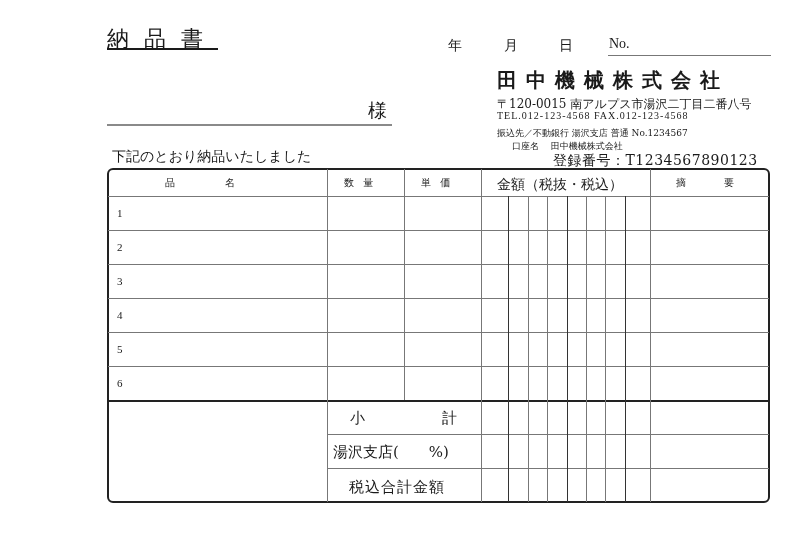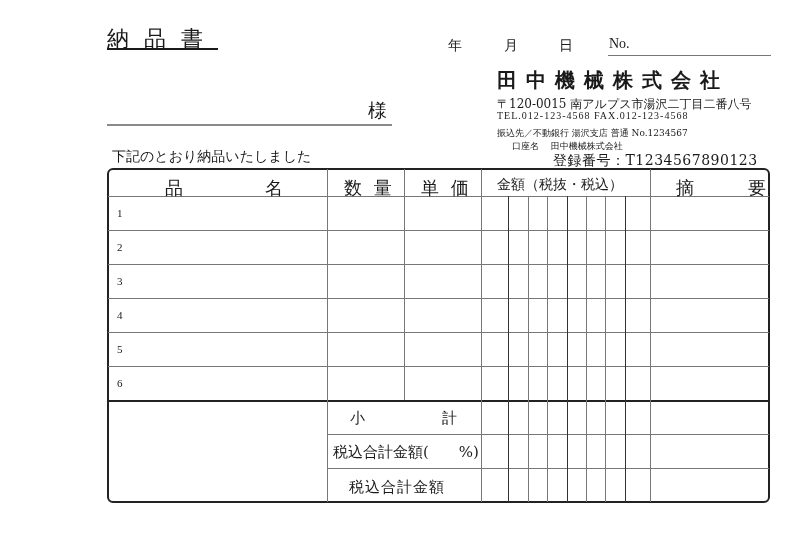--- a/index.html
+++ b/index.html
@@ -20,21 +20,21 @@
   .bank { left:497px; top:127px; font-size:9px; white-space:nowrap; }
   .acct { left:512px; top:140px; font-size:9px; white-space:nowrap; }
   .reg { left:533px; top:152px; font-size:14px; white-space:nowrap; letter-spacing:0.5px;margin-left:20px; }
   .notice { left:112px; top:148px; font-size:14px; white-space:nowrap; }
 
   .table { left:107px; top:168px; width:663px; height:335px; border:2px solid #222; border-radius:6px; box-sizing:border-box; }
   .hl { position:absolute; height:1px; background:#777; }
   .hl.thick { height:2px; background:#222; }
   .vl { position:absolute; width:1px; background:#777; }
   .vl.dark { background:#333; }
-  .hdr { position:absolute; top:176px; font-size:18px; white-space:nowrap; }
+  .hdr { position:absolute; top:176px; font-size:10px; white-space:nowrap; }
   .rownum { position:absolute; left:117px; font-size:11px; font-family:"Liberation Serif", serif; }
   .sumlbl { position:absolute; font-size:15px; white-space:nowrap; }
 </style>
 </head>
 <body>
 
 <div class="abs title">納品書</div>
 <div class="abs sama">様</div>
 <div class="abs sama-line"></div>
 
@@ -85,14 +85,14 @@
 
 <div class="rownum" style="top:207px">1</div>
 <div class="rownum" style="top:241px">2</div>
 <div class="rownum" style="top:275px">3</div>
 <div class="rownum" style="top:309px">4</div>
 <div class="rownum" style="top:343px">5</div>
 <div class="rownum" style="top:377px">6</div>
 
 <div class="sumlbl" style="left:350px;top:409px">小</div>
 <div class="sumlbl" style="left:442px;top:409px">計</div>
-<div class="sumlbl" style="left:333px;top:443px">税込合計金額(　　%)</div>
+<div class="sumlbl" style="left:333px;top:443px">湯沢支店(　　%)</div>
 <div class="sumlbl" style="left:349px;top:478px;letter-spacing:1px">税込合計金額</div>
 
 </body></html>

